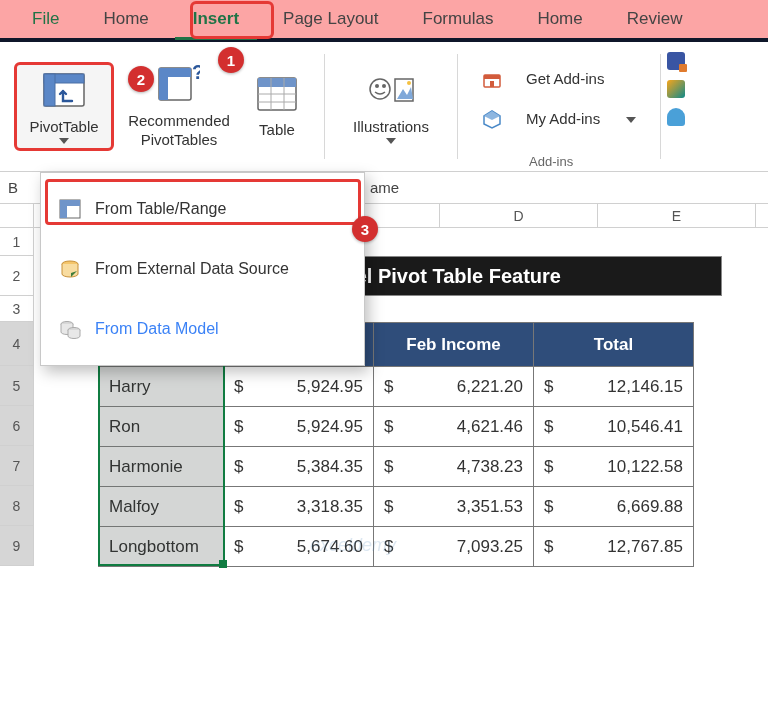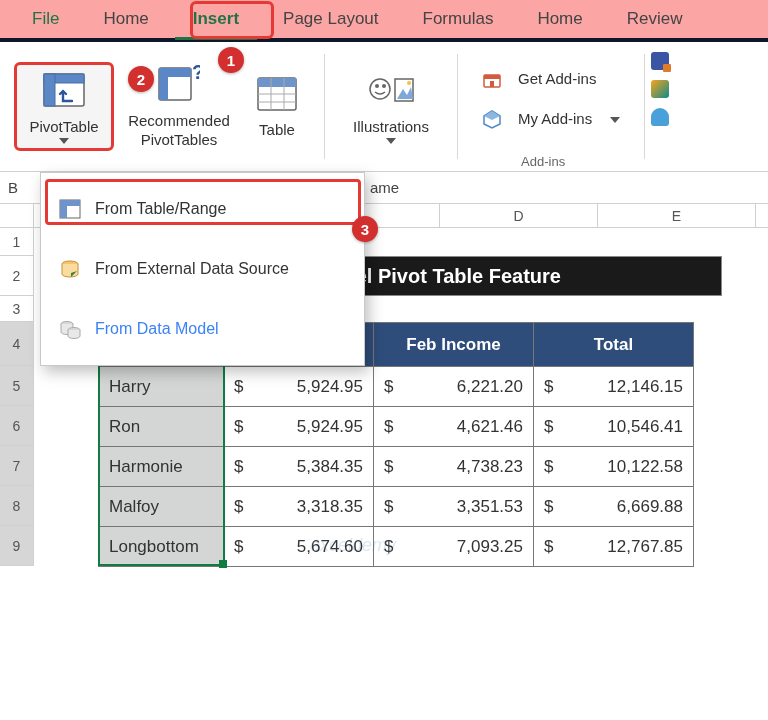--- a/index.html
+++ b/index.html
@@ -93,21 +93,21 @@
     content: "";
     position: absolute;
     left: 0; top: 0;
     border-left: 5px solid transparent;
     border-right: 5px solid transparent;
     border-top: 6px solid #555;
   }
   .small-btn {
     display: flex;
     align-items: center;
-    gap: 16px;
+    gap: 24px;
     padding: 6px 10px;
     cursor: pointer;
     font-size: 15px;
     border-radius: 3px;
   }
   .mini-icon { width: 20px; height: 20px; flex-shrink: 0; display: flex; align-items: center; justify-content: center; }
   .group-label {
     position: absolute;
     bottom: 2px; left: 0; right: 16px;
     text-align: center;

